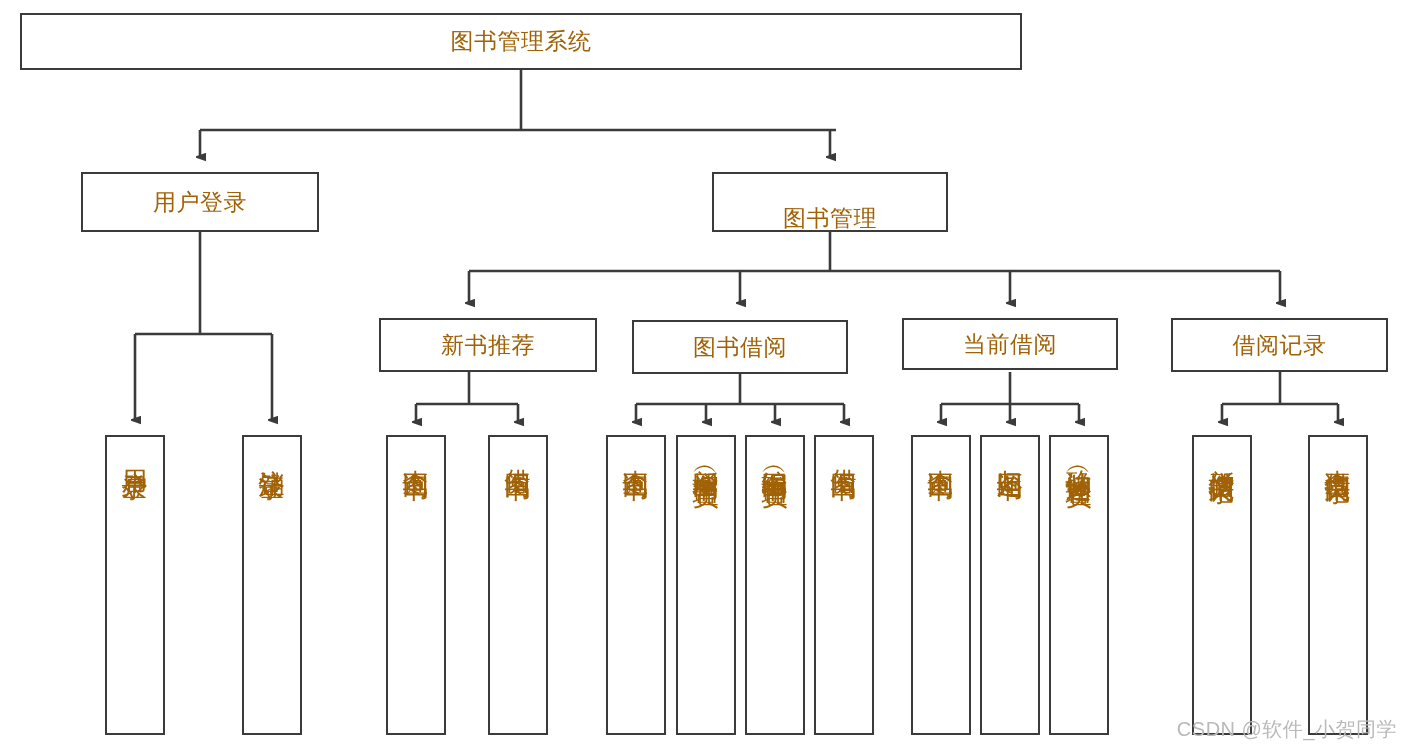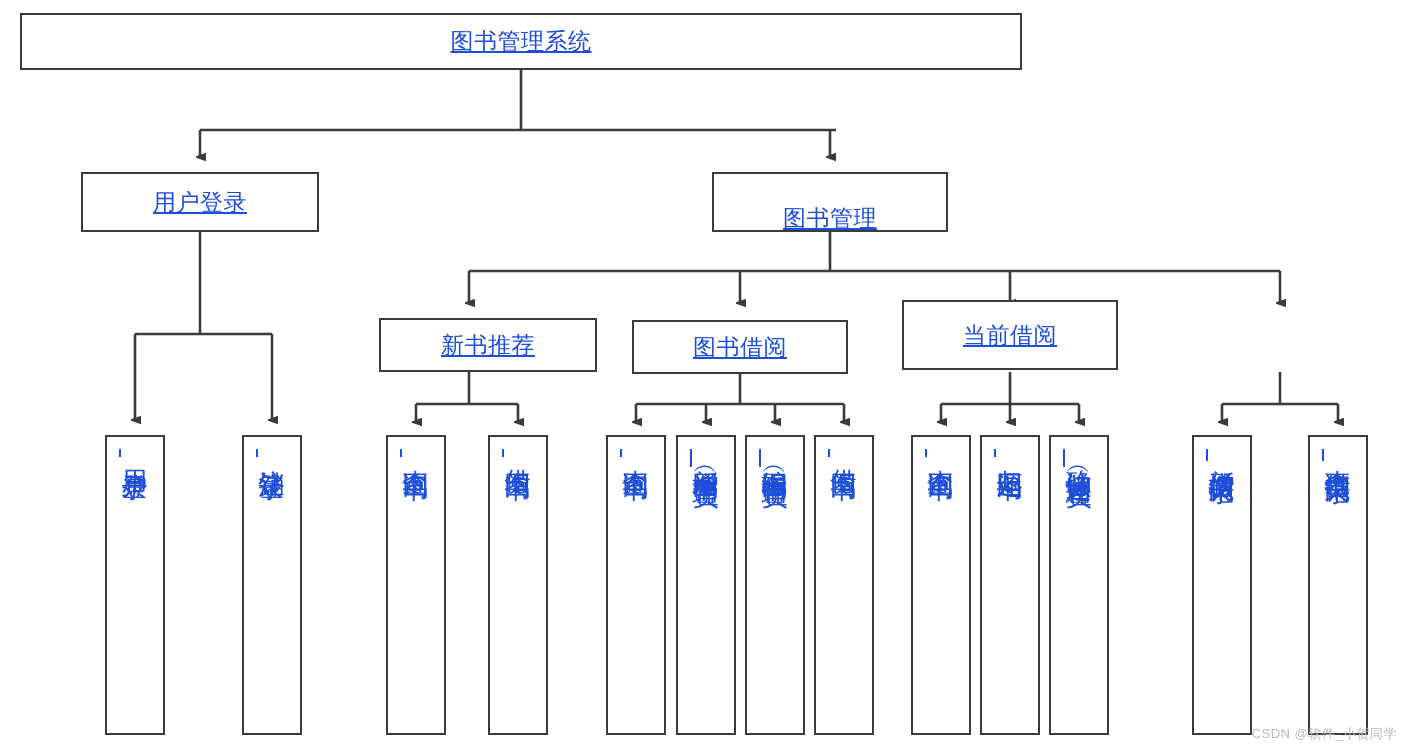--- a/index.html
+++ b/index.html
@@ -26,22 +26,21 @@
     pointer-events: none;
   }
   .node {
     position: absolute;
     box-sizing: border-box;
     background: #ffffff;
     border: 2.5px solid #3b3b3b;
     display: flex;
     align-items: center;
     justify-content: center;
-    color: #1d4ed8;
-    text-decoration: underline;
+    color: #a16207;
   }
   .node .label {
     text-align: center;
     line-height: 1.05;
     letter-spacing: 0.5px;
   }
   
   .node.h .label {
     font-size: 23px;
     white-space: nowrap;
@@ -55,21 +54,21 @@
     writing-mode: vertical-rl;
     text-orientation: upright;
     font-size: 26px;
     letter-spacing: 2px;
     line-height: 1;
   }
   .watermark {
     position: absolute;
     right: 8px;
     bottom: 4px;
-    font-size: 13px;
+    font-size: 20px;
     color: #b9b9b9;
     white-space: nowrap;
     letter-spacing: 0.5px;
   }
 </style>
 </head>
 <body>
 
 <div id="canvas">
 
@@ -133,22 +132,25 @@
   <div class="node h" style="left:712px; top:172px; width:236px; height:60px;align-items:flex-end;">
     <span class="label">图书管理</span>
   </div>
 
   <div class="node h" style="left:360px; top:318px; width:218px; height:54px;margin-left:19px;">
     <span class="label">新书推荐</span>
   </div>
   <div class="node h" style="left:632px; top:320px; width:216px; height:54px;">
     <span class="label">图书借阅</span>
   </div>
-  <div class="node h" style="left:902px; top:300px; width:216px; height:70px;align-items:center;">
+  <div class="node h" style="left:902px; top:318px; width:216px; height:52px;align-items:center;">
     <span class="label">当前借阅</span>
+  </div>
+  <div class="node h" style="left:1171px; top:318px; width:217px; height:54px;">
+    <span class="label">借阅记录</span>
   </div>
 
   <div class="node v" style="left:105px; top:435px; width:60px; height:300px;">
     <span class="label">用户登录</span>
   </div>
   <div class="node v" style="left:242px; top:435px; width:60px; height:300px;">
     <span class="label">注销登录</span>
   </div>
 
   <div class="node v" style="left:386px; top:435px; width:60px; height:300px;">

